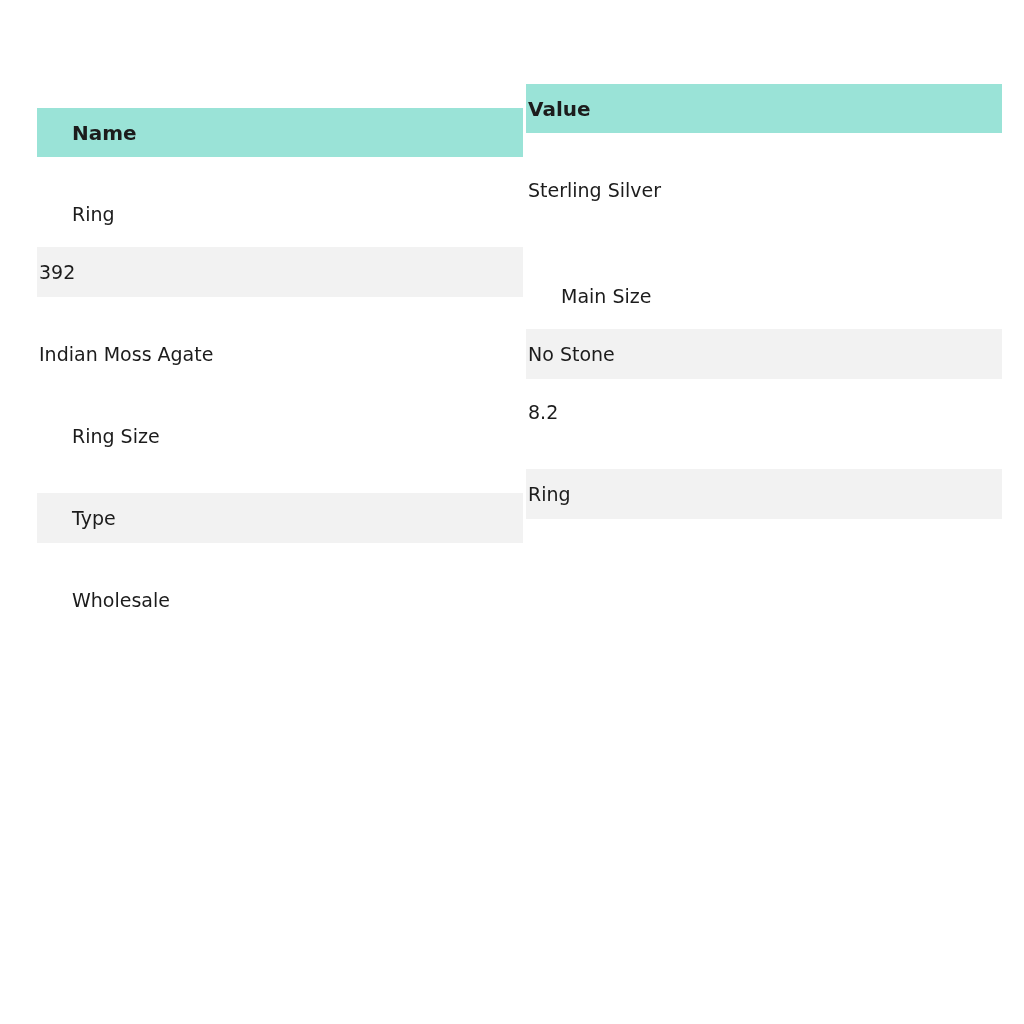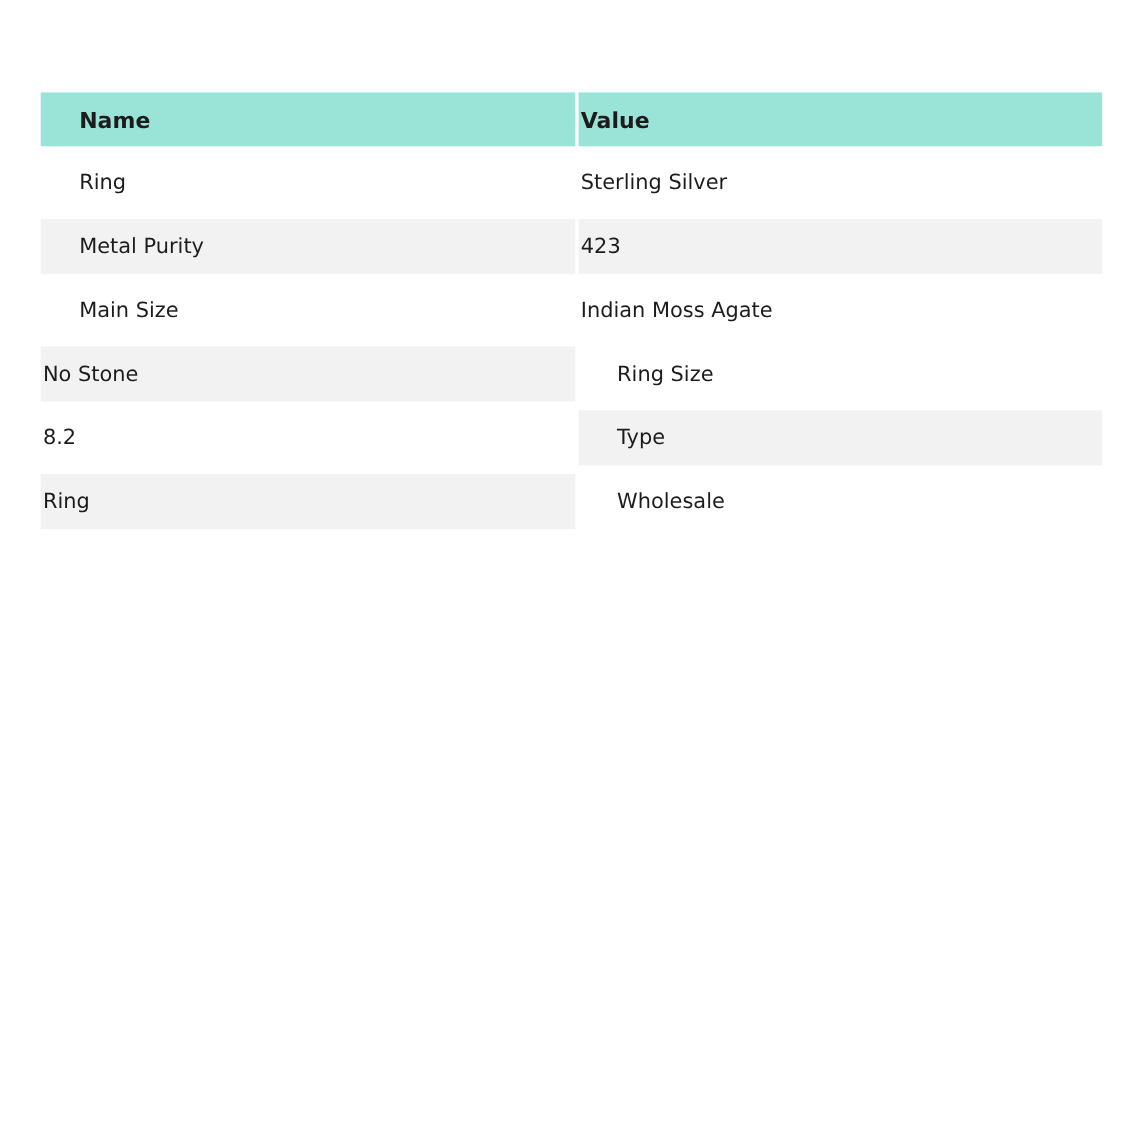--- a/index.html
+++ b/index.html
@@ -26,21 +26,21 @@
     column-gap: 3px;
     row-gap: 8px;
     font-size: 19px;
   }
   .cell {
     display: flex;
     align-items: center;
     height: 50px;
     background: transparent;
   }
-  .cell.name-col  { padding-left: 35px; }
+  .cell.name-col  { padding-left: 35px; margin-top: 24px; }
   .cell.value-col { padding-left: 2px; }
   .cell.header {
     height: 49px;
     background: var(--header-bg, #9ae3d7);
     font-weight: 600;
     font-size: 20px;
   }
   .cell.alt {
     background: var(--row-alt-bg, #f2f2f2);
   }
@@ -50,22 +50,21 @@
 
 <div class="page">
   <div class="spec-table">
 
     <div class="cell header name-col">Name</div>
     <div class="cell header value-col">Value</div>
 
     <div class="cell name-col">Ring</div>
     <div class="cell value-col">Sterling Silver</div>
 
-    <div class="cell alt name-col">Metal Purity</div>
-    <div class="cell alt value-col">423</div>
+    <div class="cell alt value-col">392</div>
 
     <div class="cell name-col">Main Size</div>
     <div class="cell value-col">Indian Moss Agate</div>
 
     <div class="cell alt value-col">No Stone</div>
 
     <div class="cell name-col">Ring Size</div>
     <div class="cell value-col">8.2</div>
 
     <div class="cell alt name-col">Type</div>

